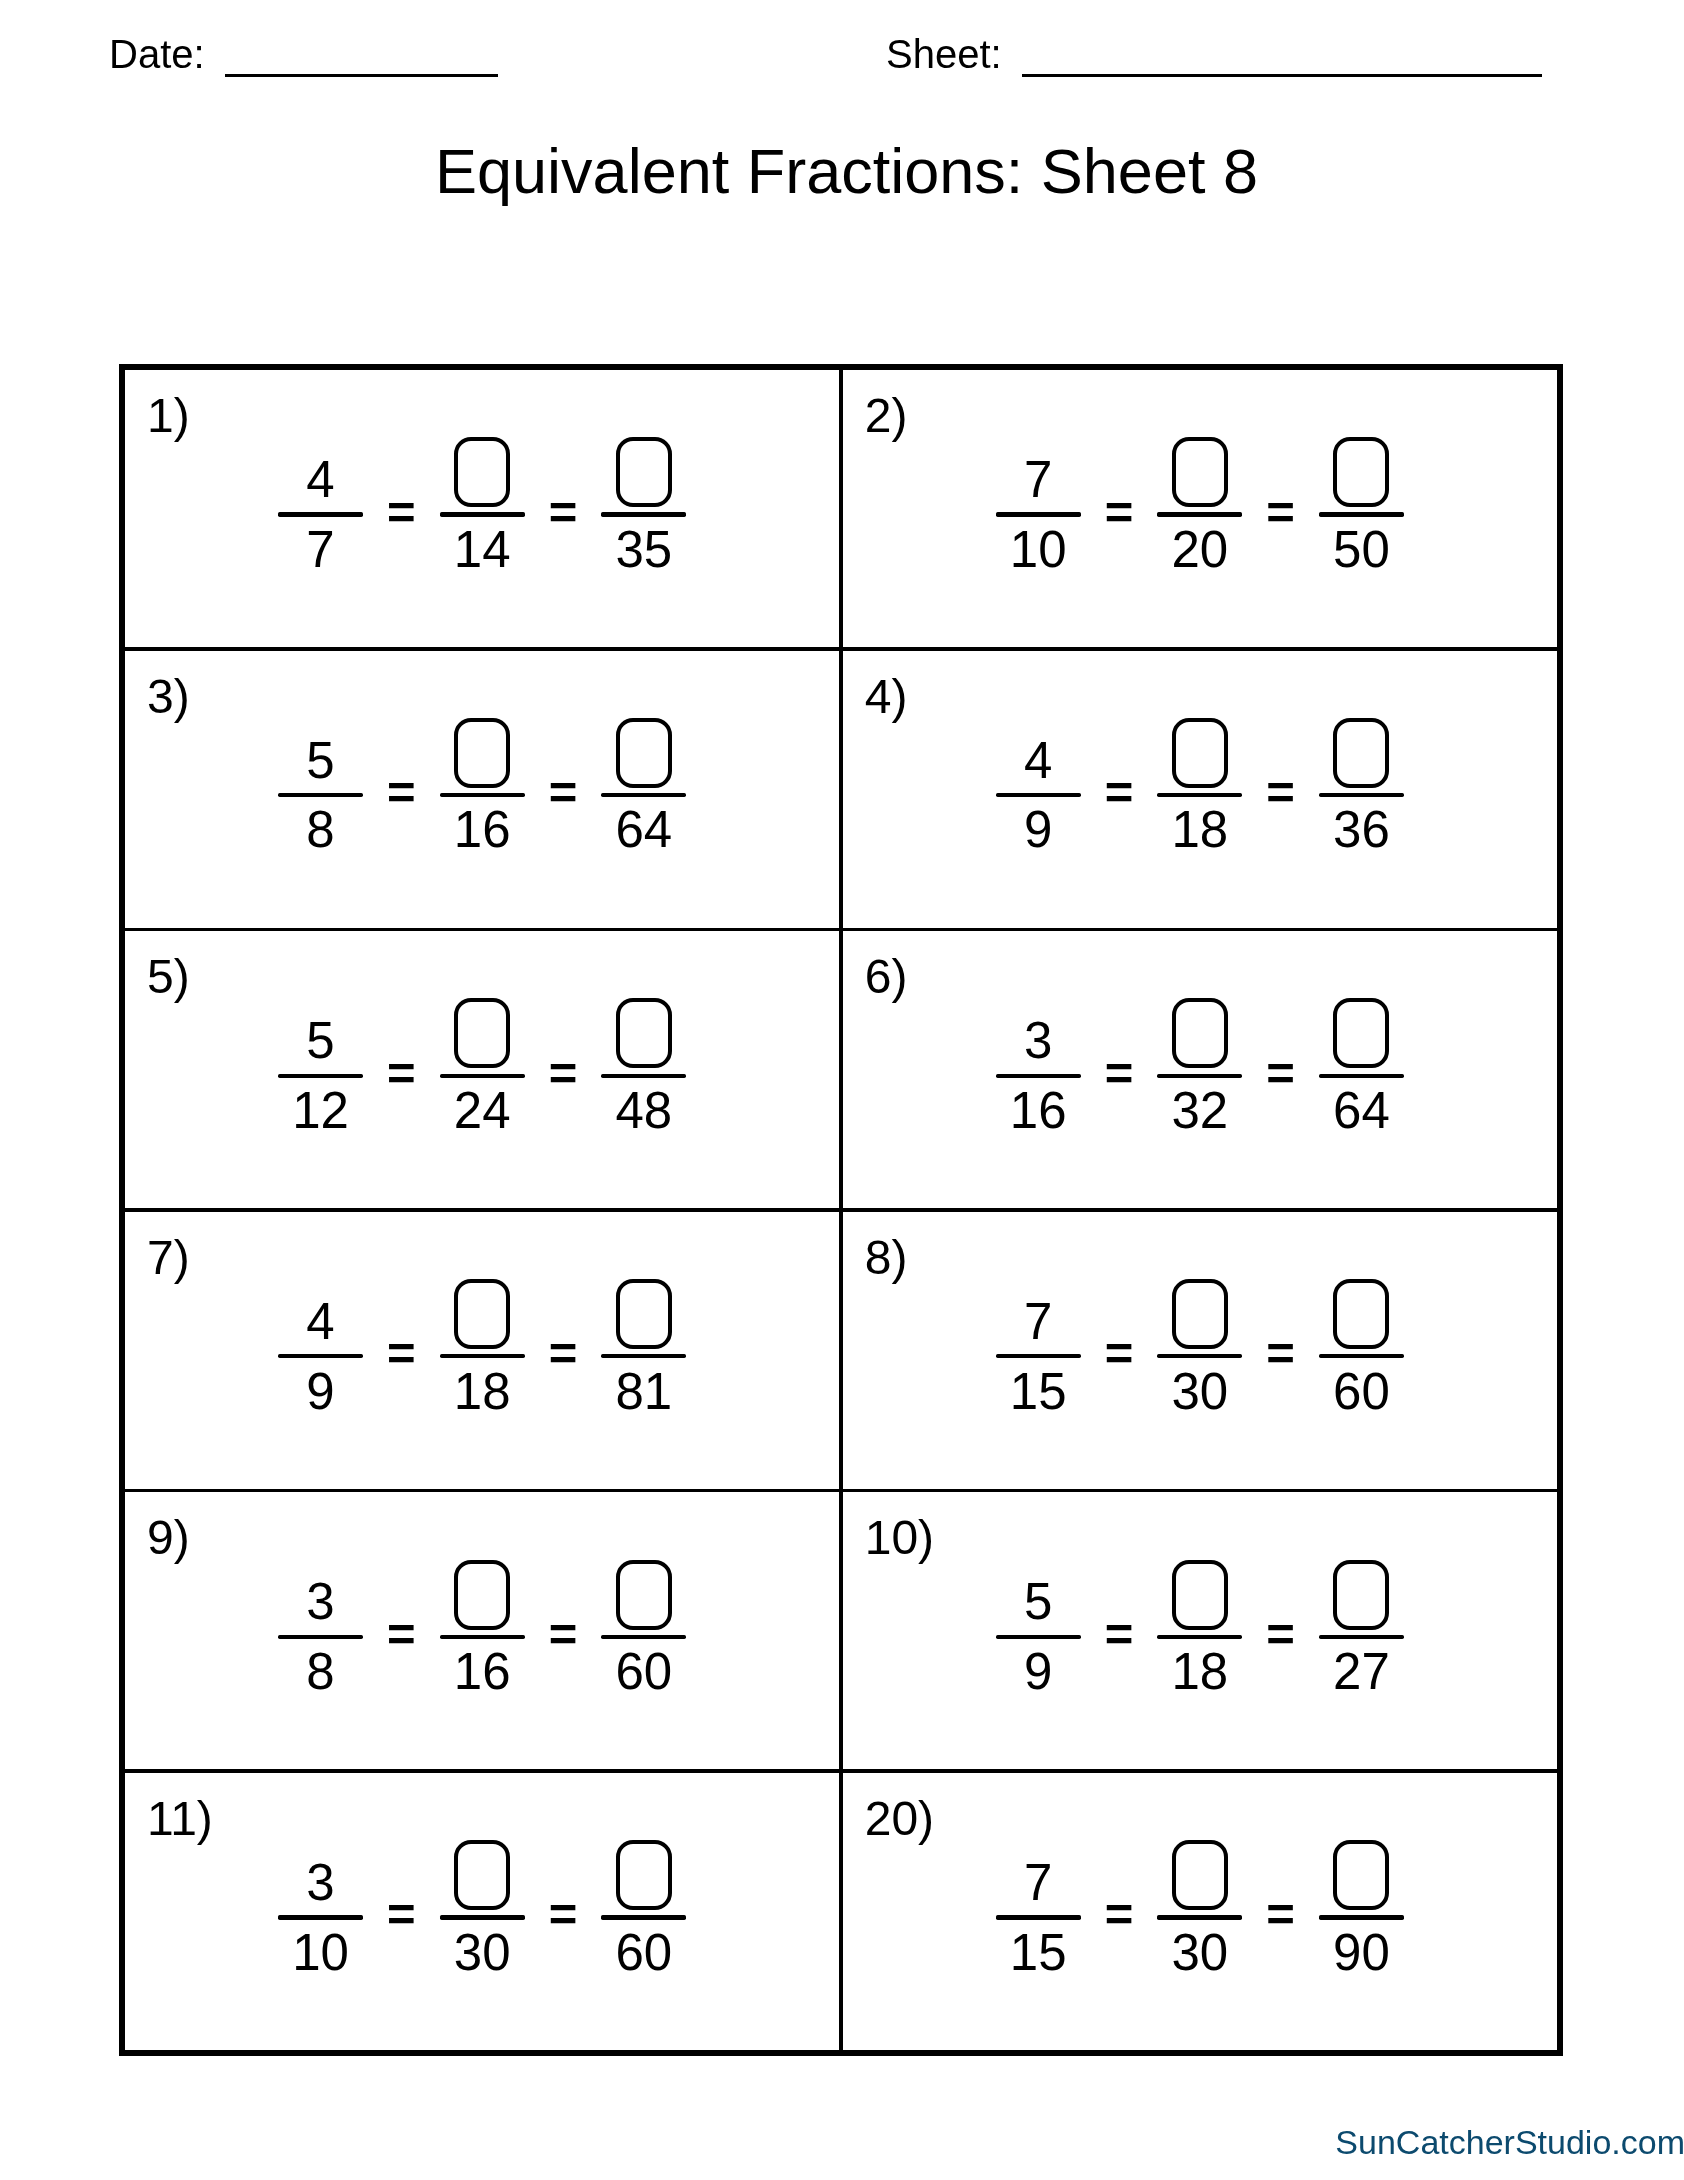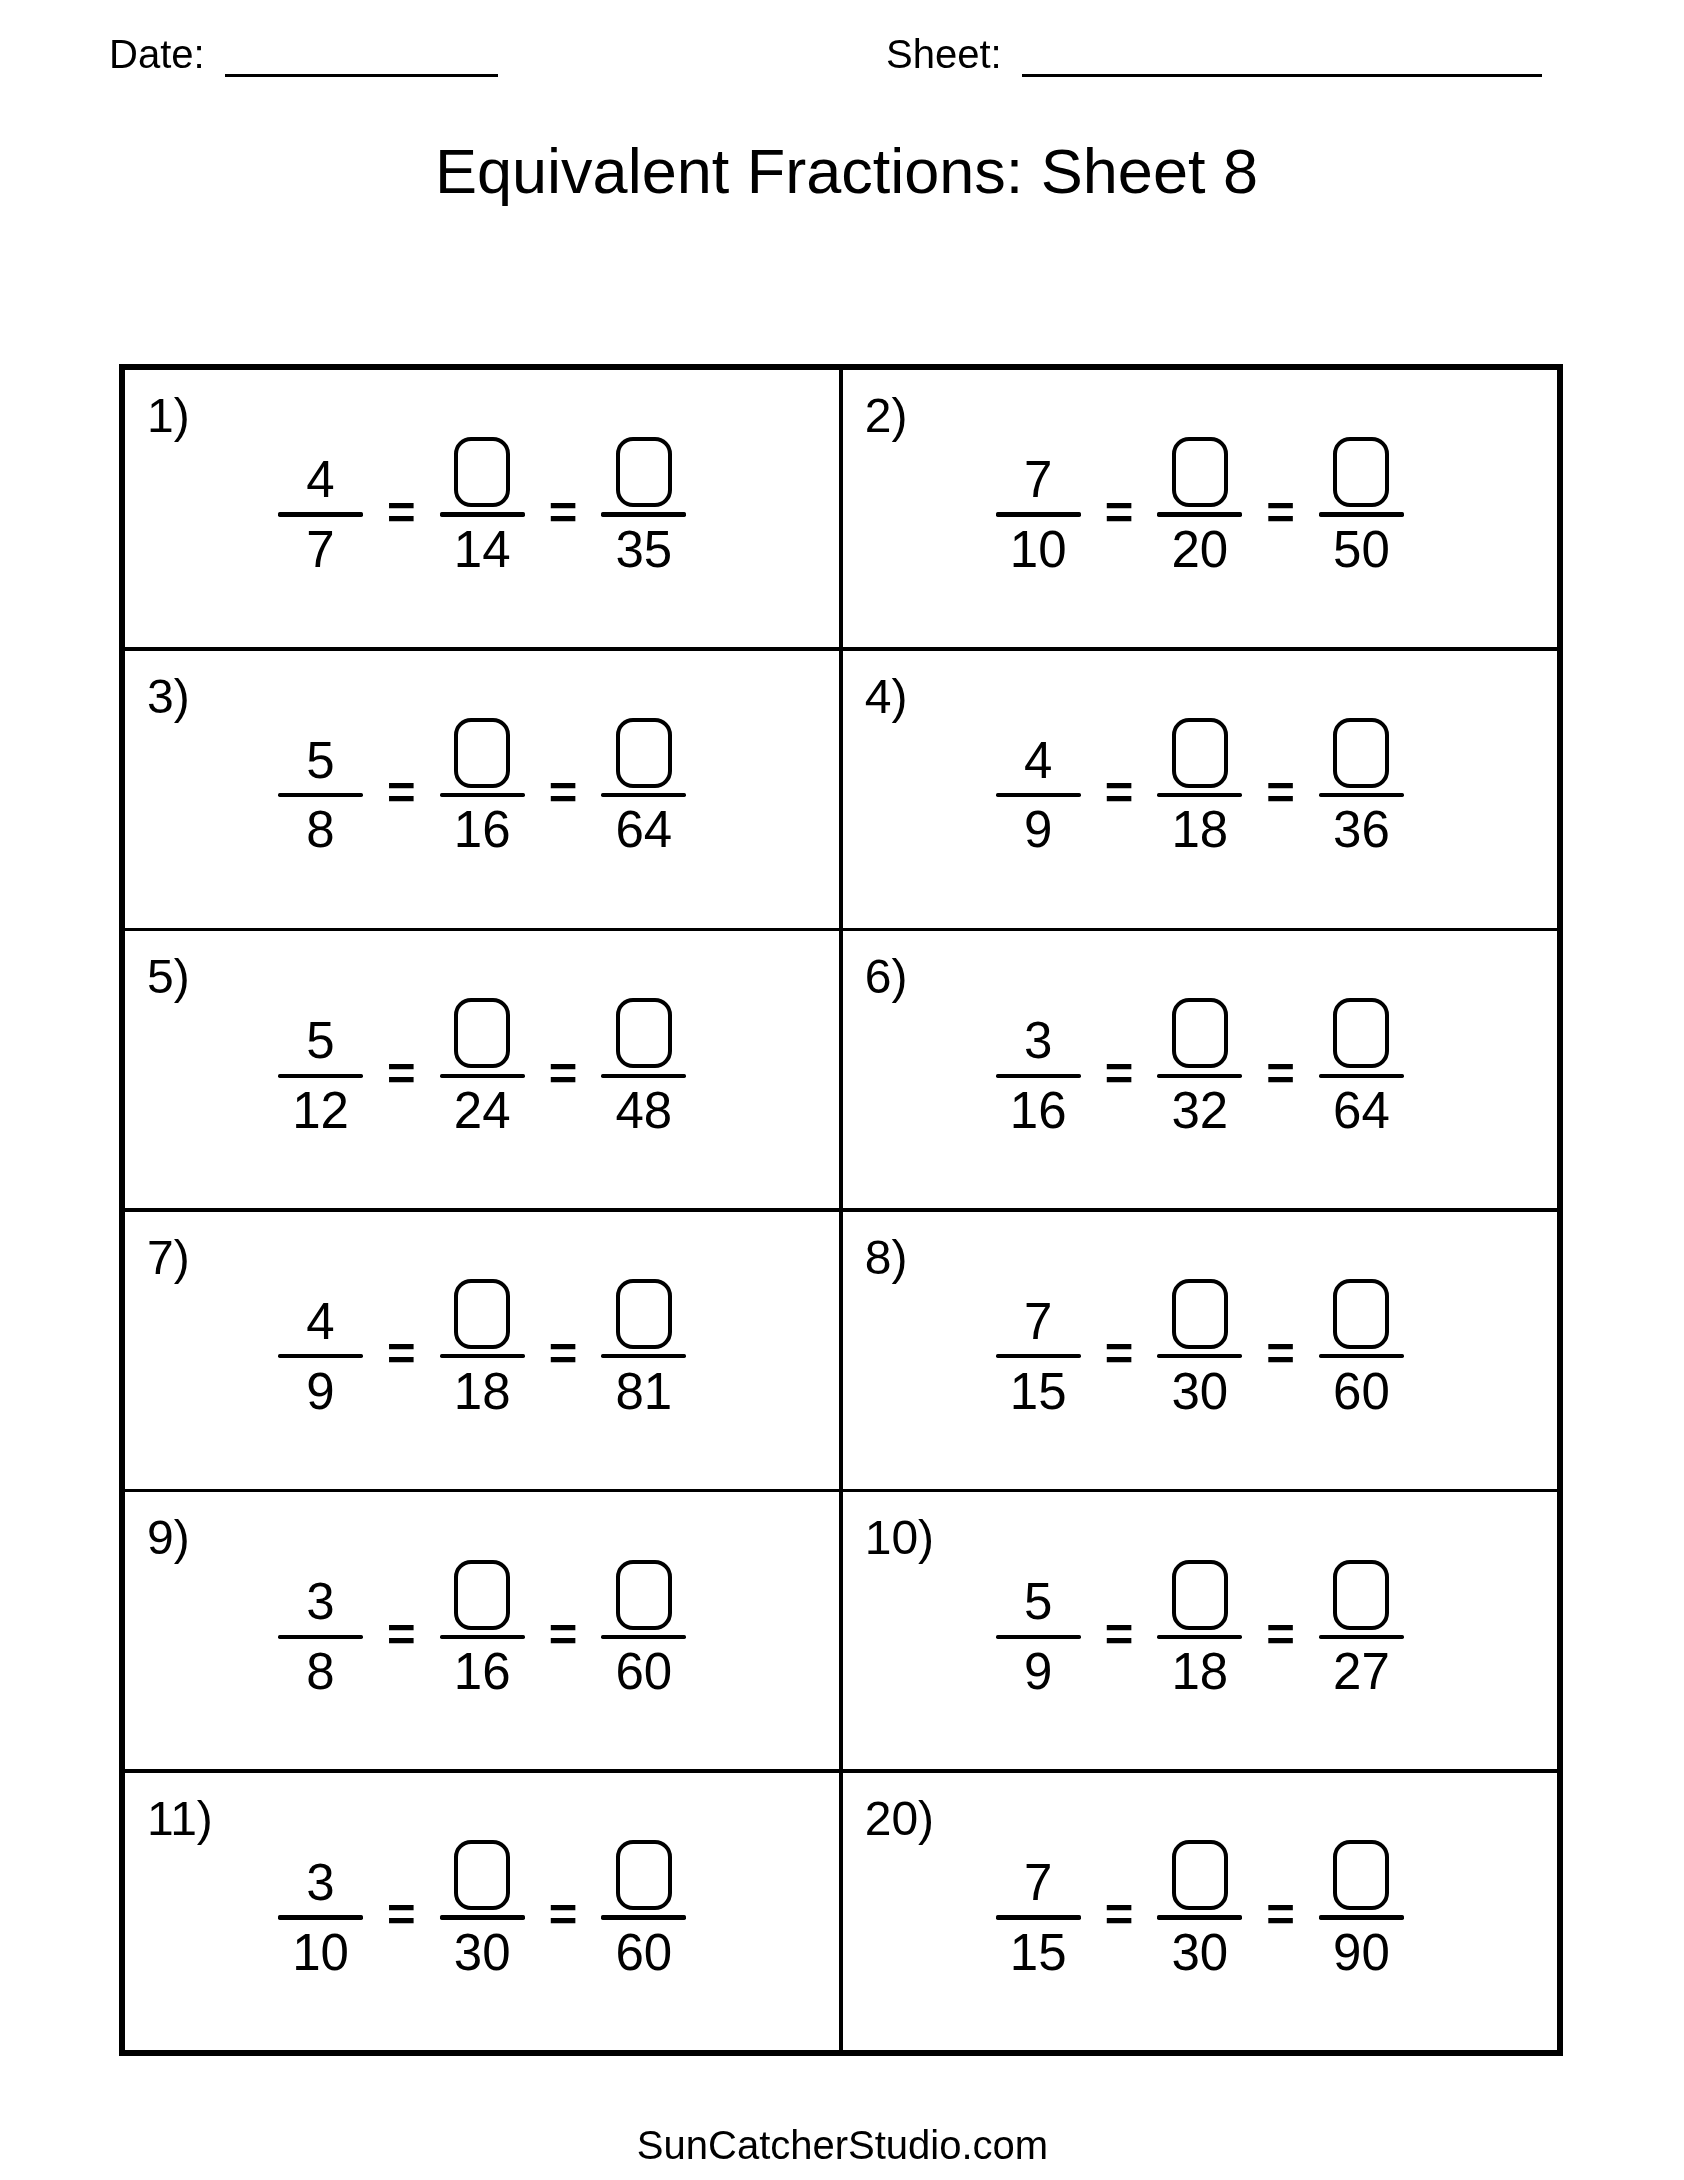--- a/index.html
+++ b/index.html
@@ -127,23 +127,23 @@
     line-height: 1;
     padding-bottom: 5.1px;
   }
 
   
   .footer {
     position: absolute;
     top: 2123px;
     left: 0;
     width: 100%;
-    text-align: center;
-    font-size: 40px;
-    color: #000000;
+    text-align: right;
+    font-size: 34px;
+    color: #0c4a6e;
   }
 </style>
 </head>
 <body>
 
 <div class="page">
 
   <div class="field-group date-group">
     <span class="label">Date:</span>
     <span class="blank-line"></span>

